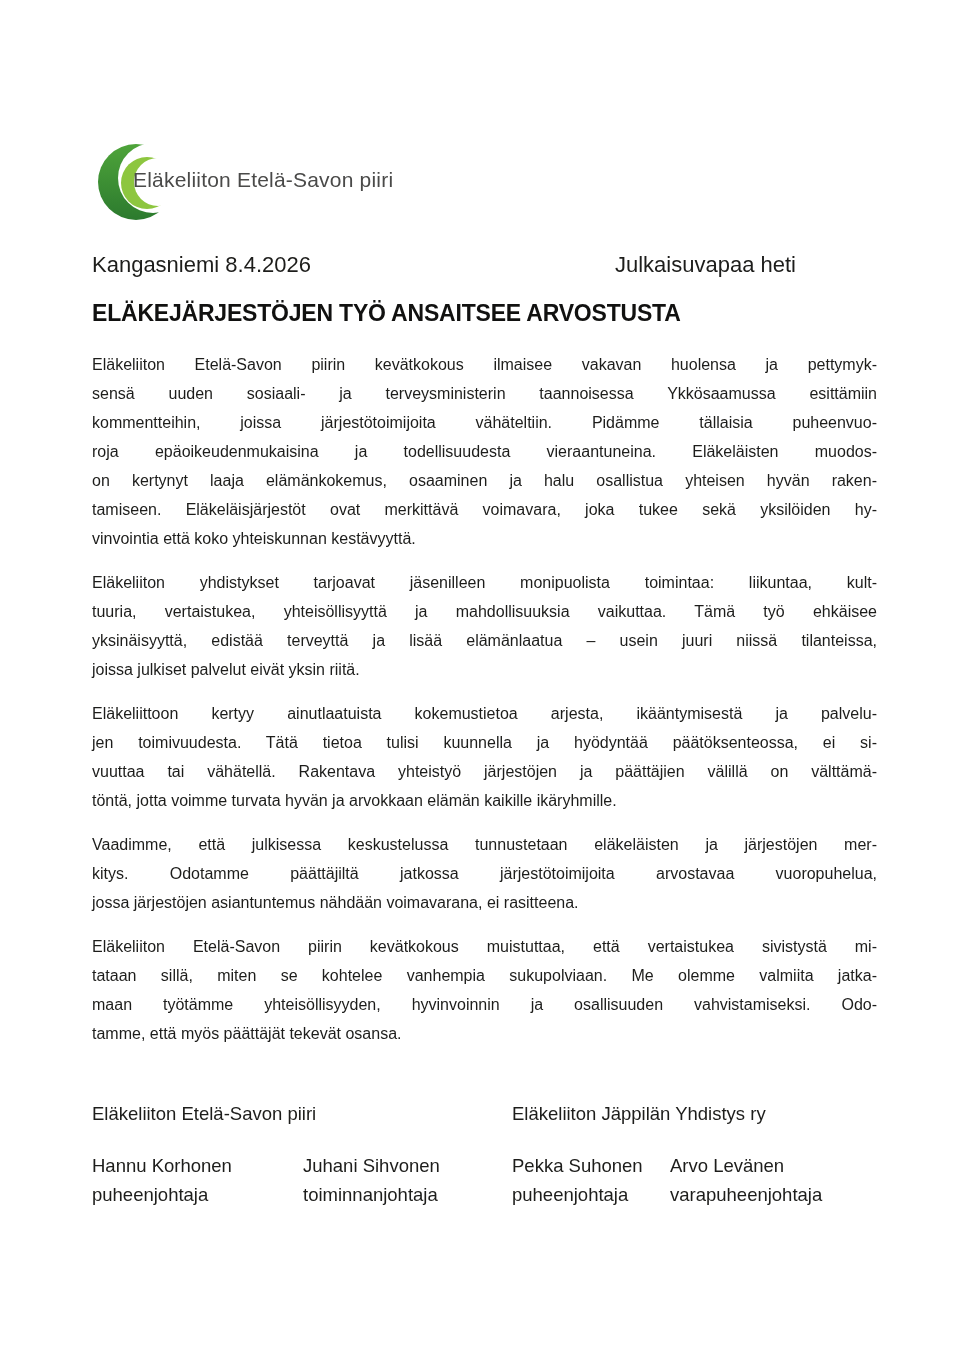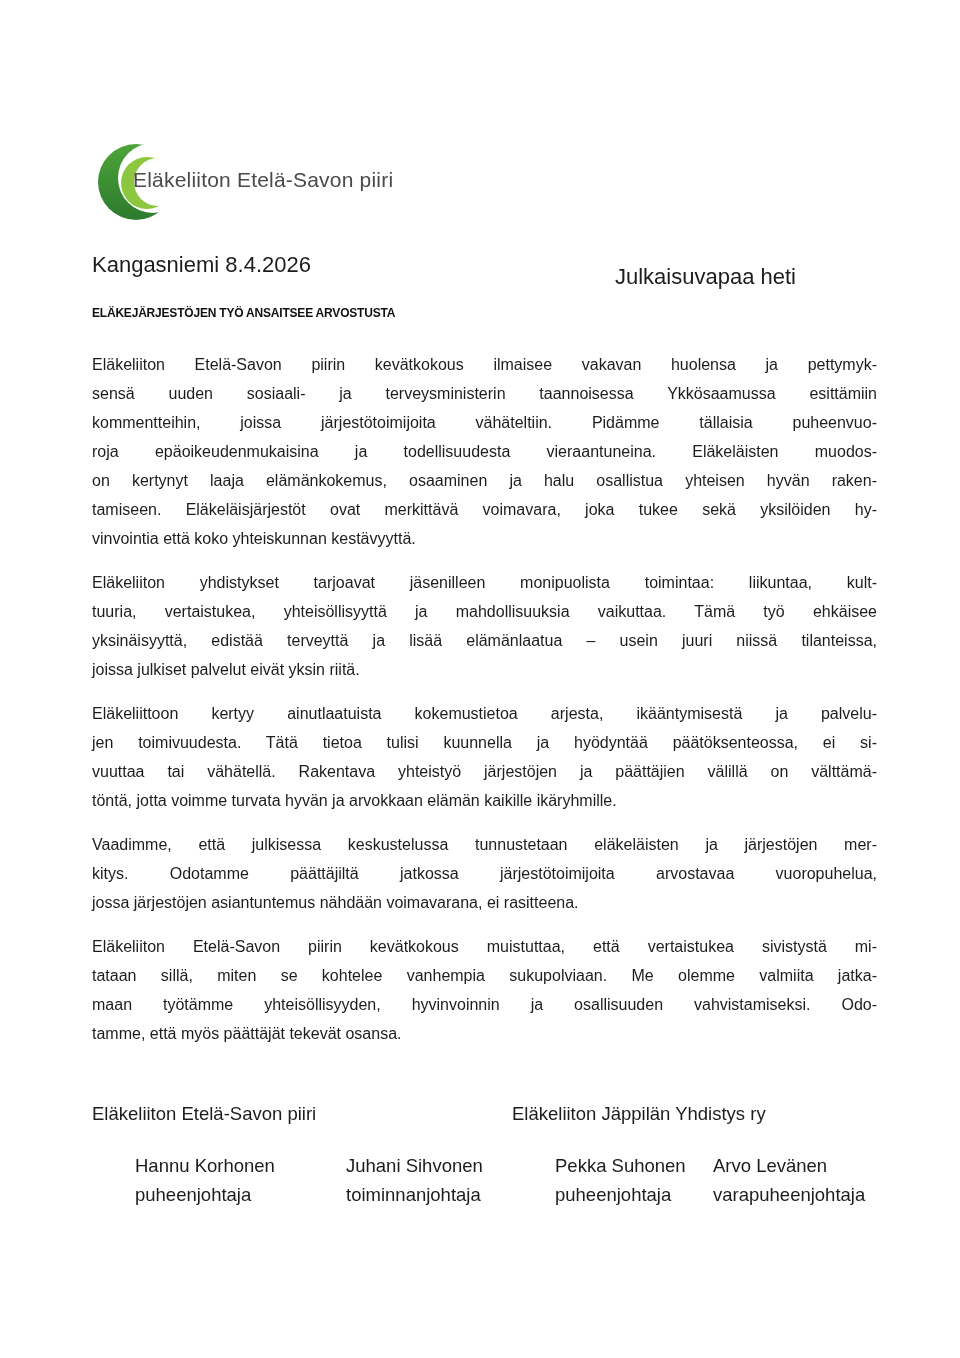--- a/index.html
+++ b/index.html
@@ -47,32 +47,32 @@
     left: 92px;
     top: 250px;
     width: 785px;
     height: 29px;
     font-size: 22px;
     line-height: 29px;
   }
   .release-note {
     position: absolute;
     left: 523px;
-    top: 12px;
+    top: 0;
     white-space: nowrap;
   }
 
   
   .headline {
     position: absolute;
     left: 92px;
     top: 299px;
     width: 785px;
     margin: 0;
-    font-size: 12px;
+    font-size: 23px;
     letter-spacing: -0.2px;
     font-weight: 700;
     line-height: 29px;
     color: #111110;
   }
 
   
   .body-text {
     position: absolute;
     left: 92px;
@@ -110,21 +110,20 @@
   .sig-org-right {
     position: absolute;
     left: 420px;
     top: 0;
     white-space: nowrap;
   }
   .sig-people {
     display: grid;
     grid-template-columns: 211px 209px 158px auto;
     margin-top: 23px;
-    margin-left: 43px;
   }
   .sig-person .name,
   .sig-person .title {
     line-height: 29px;
     white-space: nowrap;
   }
 </style>
 </head>
 <body>
 

